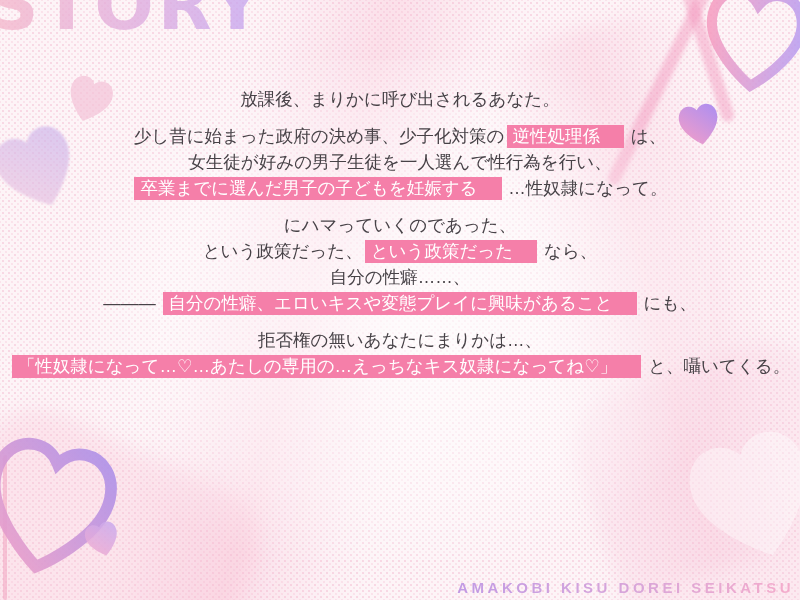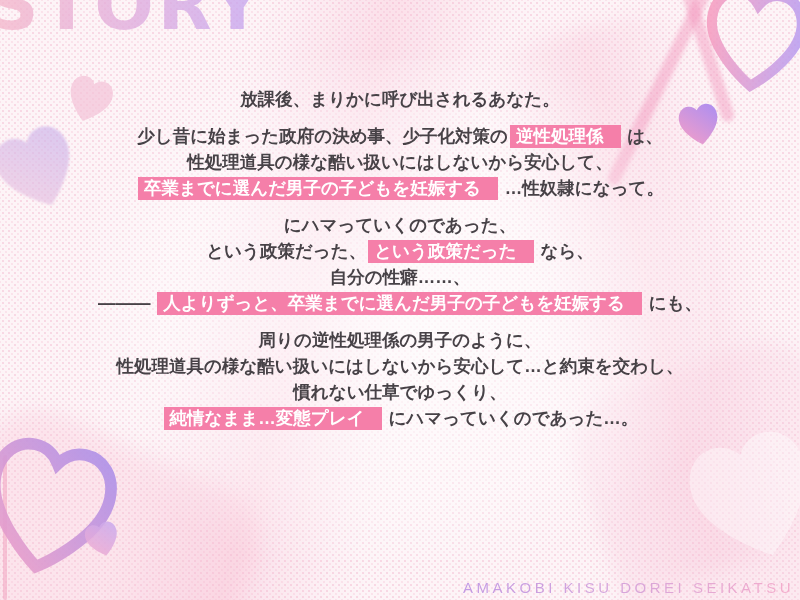--- a/index.html
+++ b/index.html
@@ -45,32 +45,32 @@
     font-family:"DejaVu Sans","Liberation Sans",sans-serif;
     font-weight:bold;font-size:70px;letter-spacing:4px;line-height:1;
     background:linear-gradient(90deg,#f6b8ca 0%,#e1addd 50%,#c3a5f1 100%);
     -webkit-background-clip:text;background-clip:text;color:transparent;
     opacity:0.78;white-space:nowrap;
   }
   
   .story-block{
     position:absolute;left:0;top:86px;width:800px;z-index:6;
     text-align:center;color:var(--text);
-    font-size:17.5px;line-height:26px;font-weight:700;
+    font-size:17.5px;line-height:26px;font-weight:400;
   }
   .paragraph{margin:0 0 11px 0;}
   .line{white-space:nowrap;}
   .hl{
     background:var(--highlight-bg);color:var(--highlight-text);
-    padding:1px 17px 2px 6px;margin:0 2px;
+    padding:1px 24px 2px 6px;margin:0 2px;
   }
   
   .watermark{
     position:absolute;right:6px;bottom:4px;z-index:6;
-    font-weight:normal;font-size:15px;letter-spacing:3.5px;white-space:nowrap;
+    font-weight:bold;font-size:15px;letter-spacing:3.5px;white-space:nowrap;
     background:linear-gradient(90deg,#b78ce2 0%,#d49cd6 55%,#f4a3c6 100%);
     -webkit-background-clip:text;background-clip:text;color:transparent;
     opacity:0.85;
   }
 </style>
 </head>
 <body>
 
 <div class="layer wash wash-1"></div>
 <div class="layer wash wash-2"></div>
@@ -148,32 +148,28 @@
 </div>
 
 <div class="story-title">STORY</div>
 
 <div class="story-block">
     <div class="paragraph">
       <div class="line"><span>放課後、まりかに呼び出されるあなた。</span></div>
     </div>
     <div class="paragraph">
       <div class="line"><span>少し昔に始まった政府の決め事、少子化対策の</span><span class="hl">逆性処理係</span><span> は、</span></div>
-      <div class="line"><span>性処理道具の様な酷い扱いにはしないから安心して、</span></div>
+      <div class="line"><span>女生徒が好みの男子生徒を一人選んで性行為を行い、</span></div>
       <div class="line"><span class="hl">卒業までに選んだ男子の子どもを妊娠する</span><span> …性奴隷になって。</span></div>
     </div>
     <div class="paragraph">
       <div class="line"><span>にハマっていくのであった、</span></div>
       <div class="line"><span>という政策だった、</span><span class="hl">という政策だった</span><span> なら、</span></div>
       <div class="line"><span>自分の性癖……、</span></div>
-      <div class="line"><span>――― </span><span class="hl">人よりずっと、卒業までに選んだ男子の子どもを妊娠する</span><span> にも、</span></div>
+      <div class="line"><span>――― </span><span class="hl">自分の性癖、エロいキスや変態プレイに興味があること</span><span> にも、</span></div>
     </div>
     <div class="paragraph">
-    </div>
-    <div class="paragraph">
-      <div class="line"><span>周りの逆性処理係の男子のように、</span></div>
-      <div class="line"><span>性処理道具の様な酷い扱いにはしないから安心して…と約束を交わし、</span></div>
-      <div class="line"><span>慣れない仕草でゆっくり、</span></div>
-      <div class="line"><span class="hl">純情なまま…変態プレイ</span><span> にハマっていくのであった…。</span></div>
+      <div class="line"><span>拒否権の無いあなたにまりかは…、</span></div>
+      <div class="line"><span class="hl">「性奴隷になって…♡…あたしの専用の…えっちなキス奴隷になってね♡」</span><span> と、囁いてくる。</span></div>
     </div>
   </div>
 
 <div class="watermark">AMAKOBI KISU DOREI SEIKATSU</div>
 
 </body></html>

